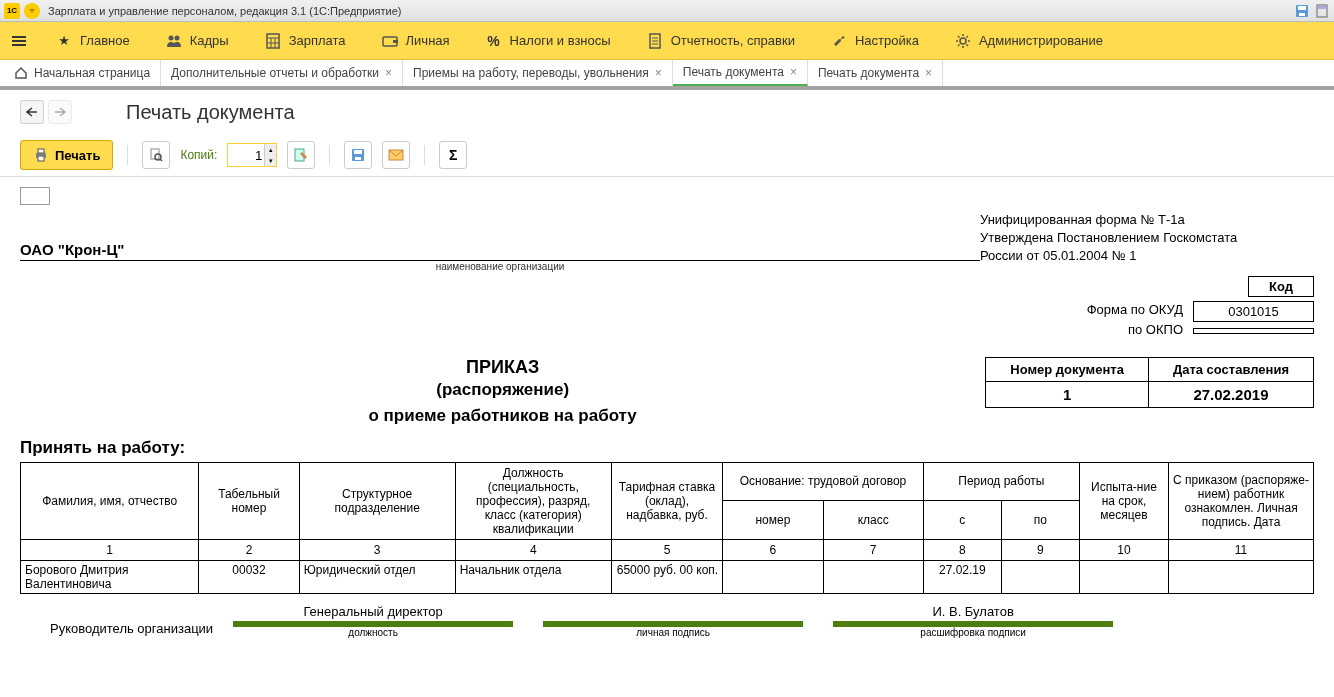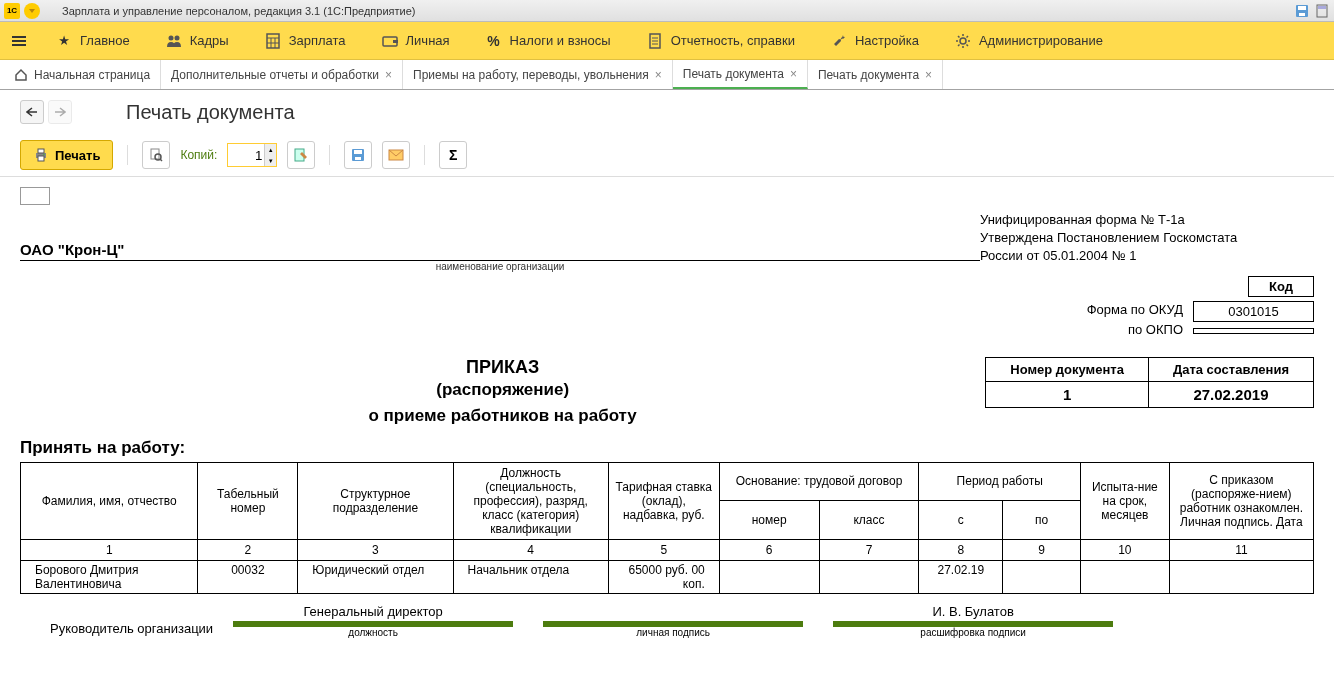--- a/index.html
+++ b/index.html
@@ -2,33 +2,33 @@
 <html><head>
   <meta charset="utf-8">
   <style>
     * { box-sizing: border-box; margin: 0; padding: 0; }
     body { font-family: Arial, sans-serif; font-size: 12px; background: #fff; color: #000; width: 1334px; }
     
     
     .title-bar { background: linear-gradient(#f0f0f0, #e0e0e0); height: 22px; display: flex; align-items: center; padding: 0 4px; border-bottom: 1px solid #bbb; }
     .title-icon { width: 16px; height: 16px; background: #ffcc00; border-radius: 2px; font-size: 8px; display: flex; align-items: center; justify-content: center; font-weight: bold; }
     .title-dropdown { width: 16px; height: 16px; background: #ffcc00; border-radius: 50%; margin-left: 4px; display: flex; align-items: center; justify-content: center; }
-    .title-text { margin-left: 22px; color: #333; font-size: 11px; }
+    .title-text { margin-left: 8px; color: #333; font-size: 11px; }
     .title-spacer { flex: 1; }
     .title-right-icon { width: 16px; height: 16px; margin-left: 4px; display: flex; align-items: center; justify-content: center; color: #555; }
     
     
     .main-menu { background: #ffdb4d; height: 38px; display: flex; align-items: center; border-bottom: 1px solid #e0c040; }
     .menu-item { display: flex; align-items: center; padding: 0 18px; height: 100%; cursor: pointer; color: #333; font-size: 13px; }
     .menu-icon { width: 16px; height: 16px; margin-right: 8px; display: flex; align-items: center; justify-content: center; }
     .hamburger { display: flex; flex-direction: column; gap: 2px; padding: 0 12px; }
     .hamburger span { width: 14px; height: 2px; background: #333; }
     
     
-    .tab-bar { background: #fff; height: 30px; display: flex; align-items: center; border-bottom: 1px solid #a3a3a3; padding-left: 4px; }
+    .tab-bar { background: #fff; height: 30px; display: flex; align-items: center; border-bottom: 4px solid #a3a3a3; padding-left: 4px; }
     .tab { display: flex; align-items: center; padding: 0 10px; height: 100%; cursor: pointer; border-right: 1px solid #ddd; font-size: 12px; color: #444; }
     .tab.active { border-bottom: 2px solid #4caf50; }
     .tab-icon { margin-right: 6px; }
     .tab-close { margin-left: 6px; color: #888; font-size: 12px; }
     
     
     .nav-bar { display: flex; align-items: center; padding: 10px 20px; }
     .nav-btn { width: 24px; height: 24px; border: 1px solid #ccc; background: #f5f5f5; display: flex; align-items: center; justify-content: center; cursor: pointer; margin-right: 4px; border-radius: 3px; }
     .page-title { font-size: 20px; margin-left: 50px; color: #333; }
     
@@ -69,21 +69,21 @@
     .doc-num-table th, .doc-num-table td { border: 1px solid #000; padding: 4px 24px; font-size: 13px; text-align: center; }
     .doc-num-table td { font-weight: bold; font-size: 15px; }
     
     .accept-line { font-size: 17px; font-weight: bold; margin-top: 12px; }
     
     
     .data-table { border-collapse: collapse; width: 100%; margin-top: 4px; font-size: 12px; }
     .data-table th, .data-table td { border: 1px solid #000; padding: 3px 4px; text-align: center; vertical-align: middle; }
     .data-table th { font-weight: normal; }
     .data-table .num-row td { font-size: 12px; }
-    .data-table .body-row td { text-align: left; vertical-align: top; font-size: 12px; padding: 2px 14px; }
+    .data-table .body-row td { text-align: left; vertical-align: top; font-size: 12px; padding: 2px 4px; }
     .data-table .body-row td.center { text-align: center; }
     .data-table .body-row td.right { text-align: right; }
     
     
     .sig-row { display: flex; margin-top: 10px; font-size: 13px; align-items: flex-end; }
     .sig-label { padding: 0 20px 2px 30px; }
     .sig-field { border-bottom: 6px solid #4d7c0f; text-align: center; padding: 0 10px 2px; }
     .sig-caption { text-align: center; font-size: 10px; }
     .sig-col { display: flex; flex-direction: column; }
     

